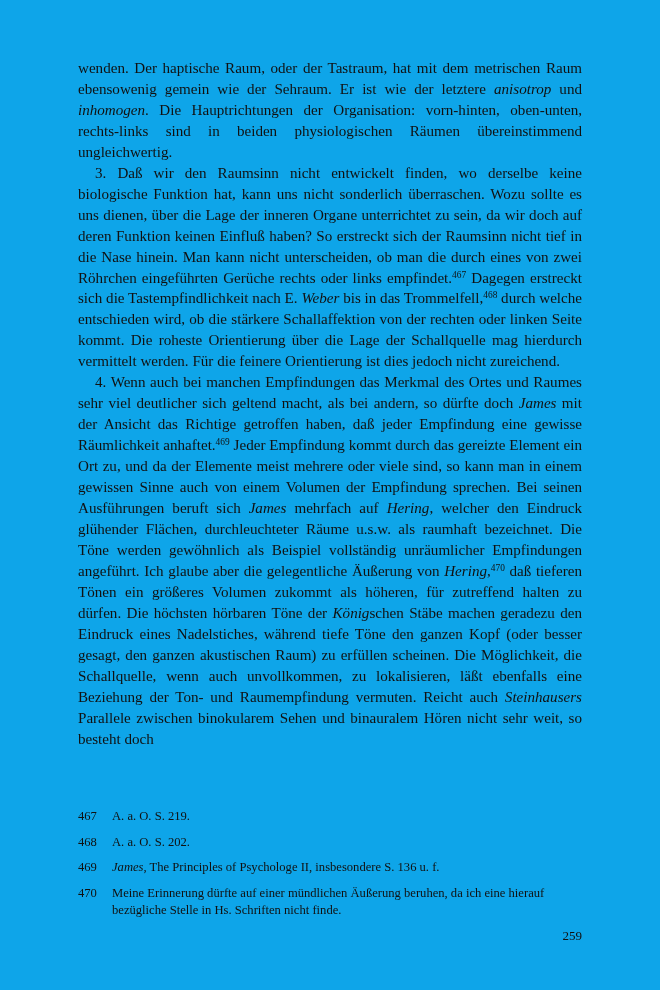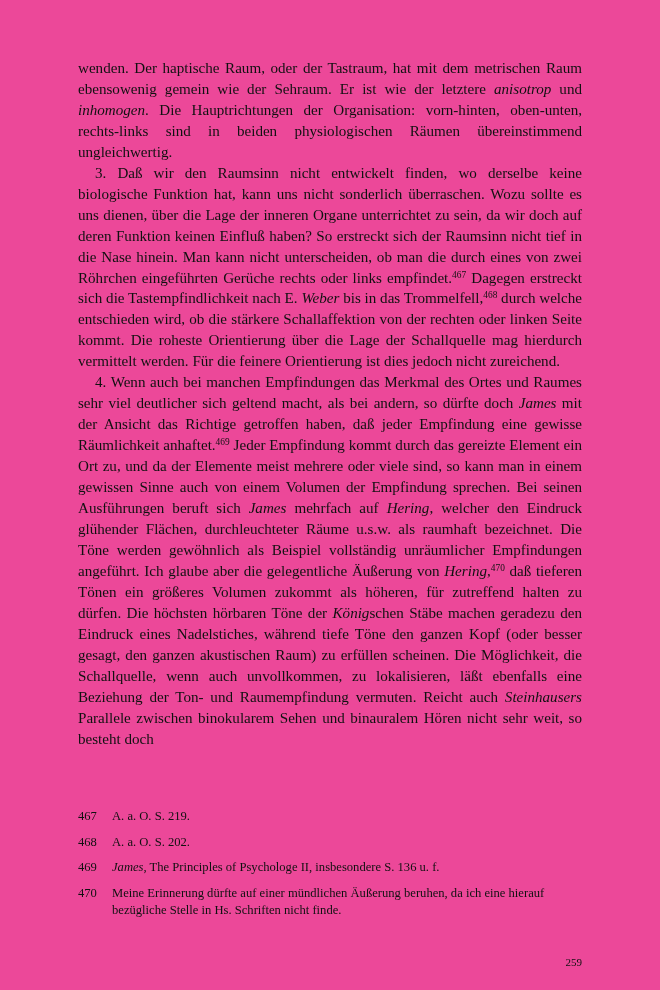--- a/index.html
+++ b/index.html
@@ -15,21 +15,21 @@
     font-family: "Liberation Serif", "DejaVu Serif", serif;
     color: #111111;
     overflow: hidden;
   }
 
   .page {
     position: absolute;
     left: 0; top: 0;
     width: 660px;
     height: 990px;
-    background: #ec4899;
+    background: #0ea5e9;
   }
 
   .text-block {
     position: absolute;
     left: 78px;
     top: 58px;
     width: 504px;
   }
 
   .para {
@@ -86,23 +86,22 @@
   .footnote .fn-text i {
     font-style: italic;
   }
 
   .page-number {
     position: absolute;
     left: 78px;
     top: 928px;
     width: 504px;
     text-align: right;
-    font-size: 11px;
+    font-size: 13px;
     color: #111111;
-    margin-top: 28px;
   }
 </style>
 </head>
 <body>
 
 <div class="page">
 
   <div class="text-block">
     <p class="para">wenden. Der haptische Raum, oder der Tastraum, hat mit dem metrischen Raum ebensowenig gemein wie der Sehraum. Er ist wie der letztere <i>anisotrop</i> und <i>inhomogen</i>. Die Hauptrichtungen der Organisation: vorn-hinten, oben-unten, rechts-links sind in beiden physiologischen Räumen übereinstimmend ungleichwertig.</p>
     <p class="para indent">3. Daß wir den Raumsinn nicht entwickelt finden, wo derselbe keine biologische Funktion hat, kann uns nicht sonderlich überraschen. Wozu sollte es uns dienen, über die Lage der inneren Organe unterrichtet zu sein, da wir doch auf deren Funktion keinen Einfluß haben? So erstreckt sich der Raumsinn nicht tief in die Nase hinein. Man kann nicht unterscheiden, ob man die durch eines von zwei Röhrchen eingeführten Gerüche rechts oder links empfindet.<sup class="fn-ref">467</sup> Dagegen erstreckt sich die Tastempfindlichkeit nach E. <i>Weber</i> bis in das Trommelfell,<sup class="fn-ref">468</sup> durch welche entschieden wird, ob die stärkere Schallaffektion von der rechten oder linken Seite kommt. Die roheste Orientierung über die Lage der Schallquelle mag hierdurch vermittelt werden. Für die feinere Orientierung ist dies jedoch nicht zureichend.</p>

